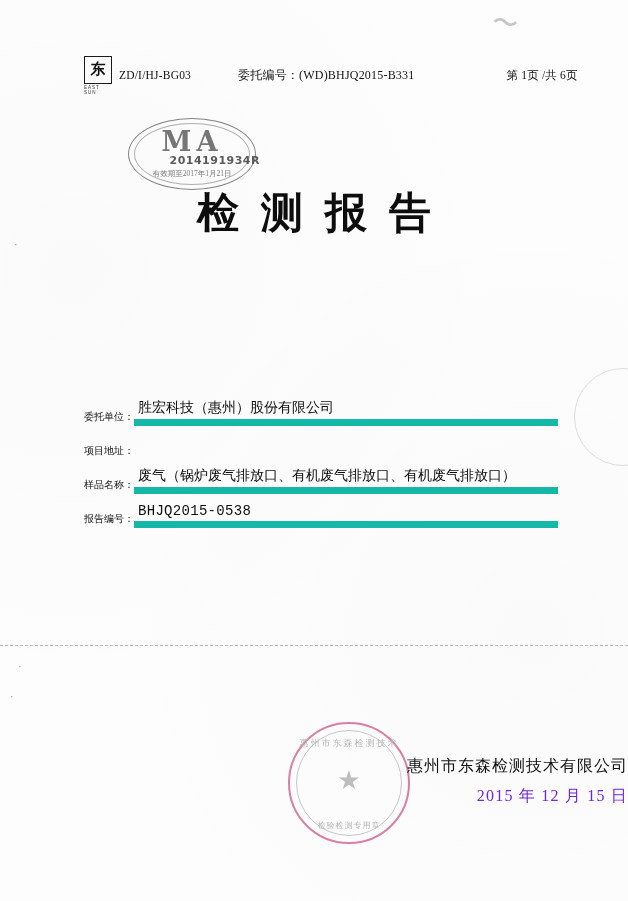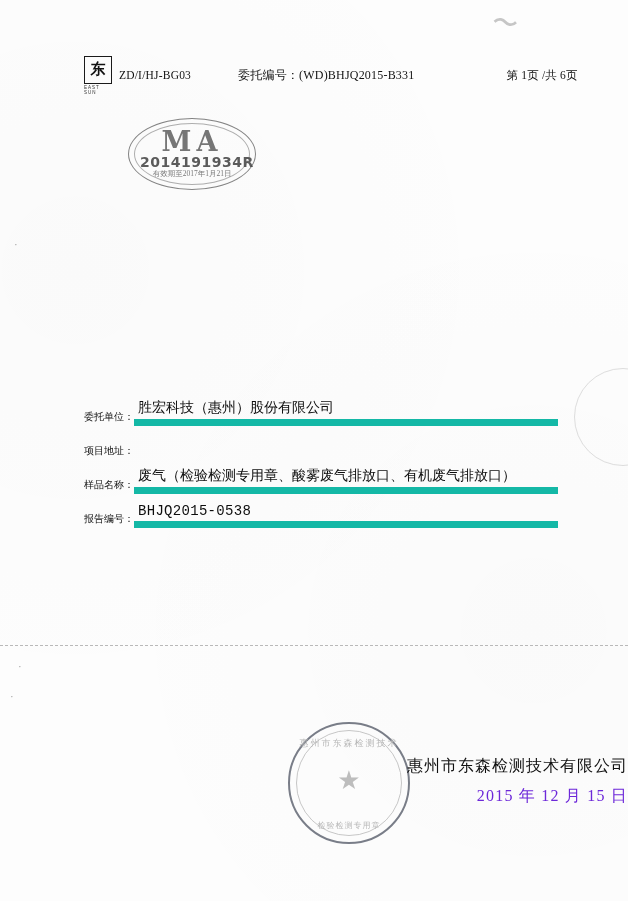--- a/index.html
+++ b/index.html
@@ -115,25 +115,25 @@
     font-family: "DejaVu Serif", serif;
     font-size: 27px;
     font-weight: bold;
     letter-spacing: 5px;
     color: #5f5f5f;
     opacity: 0.85;
   }
   .ma-number {
     position: absolute;
     top: 36px;
-    left: 12px;
-    width: 100%;
-    text-align: left;
+    left: 4px;
+    width: 100%;
+    text-align: right;
     font-family: "DejaVu Sans", sans-serif;
-    font-size: 14px;
+    font-size: 11px;
     letter-spacing: 0.5px;
     color: #4a4a4a;
     font-weight: bold;
     opacity: 0.9;
   }
   .ma-date {
     position: absolute;
     top: 51px;
     left: 0;
     width: 100%;
@@ -222,21 +222,21 @@
     color: #6d28d9;
   }
 
   
   .seal {
     position: absolute;
     top: 722px;
     left: 288px;
     width: 118px;
     height: 118px;
-    border: 2px solid #0f172a;
+    border: 2px solid #be185d;
     border-radius: 50%;
     opacity: 0.55;
     pointer-events: none;
   }
   .seal .seal-inner {
     position: absolute;
     top: 6px; left: 6px; right: 6px; bottom: 6px;
     border: 1px solid #9a9a9a;
     border-radius: 50%;
   }
@@ -314,34 +314,35 @@
   </div>
 
   <div class="ma-stamp">
     <div class="ma-oval"></div>
     <div class="ma-oval inner"></div>
     <div class="ma-letters">MA</div>
     <div class="ma-number">2014191934R</div>
     <div class="ma-date">有效期至2017年1月21日</div>
   </div>
 
+  <div class="doc-title">检测报告</div>
 
   <div class="edge-seal"></div>
 
   <div class="fields">
     <div class="field-row">
       <span class="field-label">委托单位：</span>
       <span class="field-value">胜宏科技（惠州）股份有限公司</span>
     </div>
     <div class="field-row">
       <span class="field-label">项目地址：</span>
     </div>
     <div class="field-row">
       <span class="field-label">样品名称：</span>
-      <span class="field-value">废气（检验检测专用章、酸雾废气排放口、有机废气排放口）</span>
+      <span class="field-value">废气（锅炉废气排放口、有机废气排放口、有机废气排放口）</span>
     </div>
     <div class="field-row">
       <span class="field-label">报告编号：</span>
       <span class="field-value num">BHJQ2015-0538</span>
     </div>
   </div>
 
   <div class="fold-line fold-mid"></div>
 
   <div class="seal">

